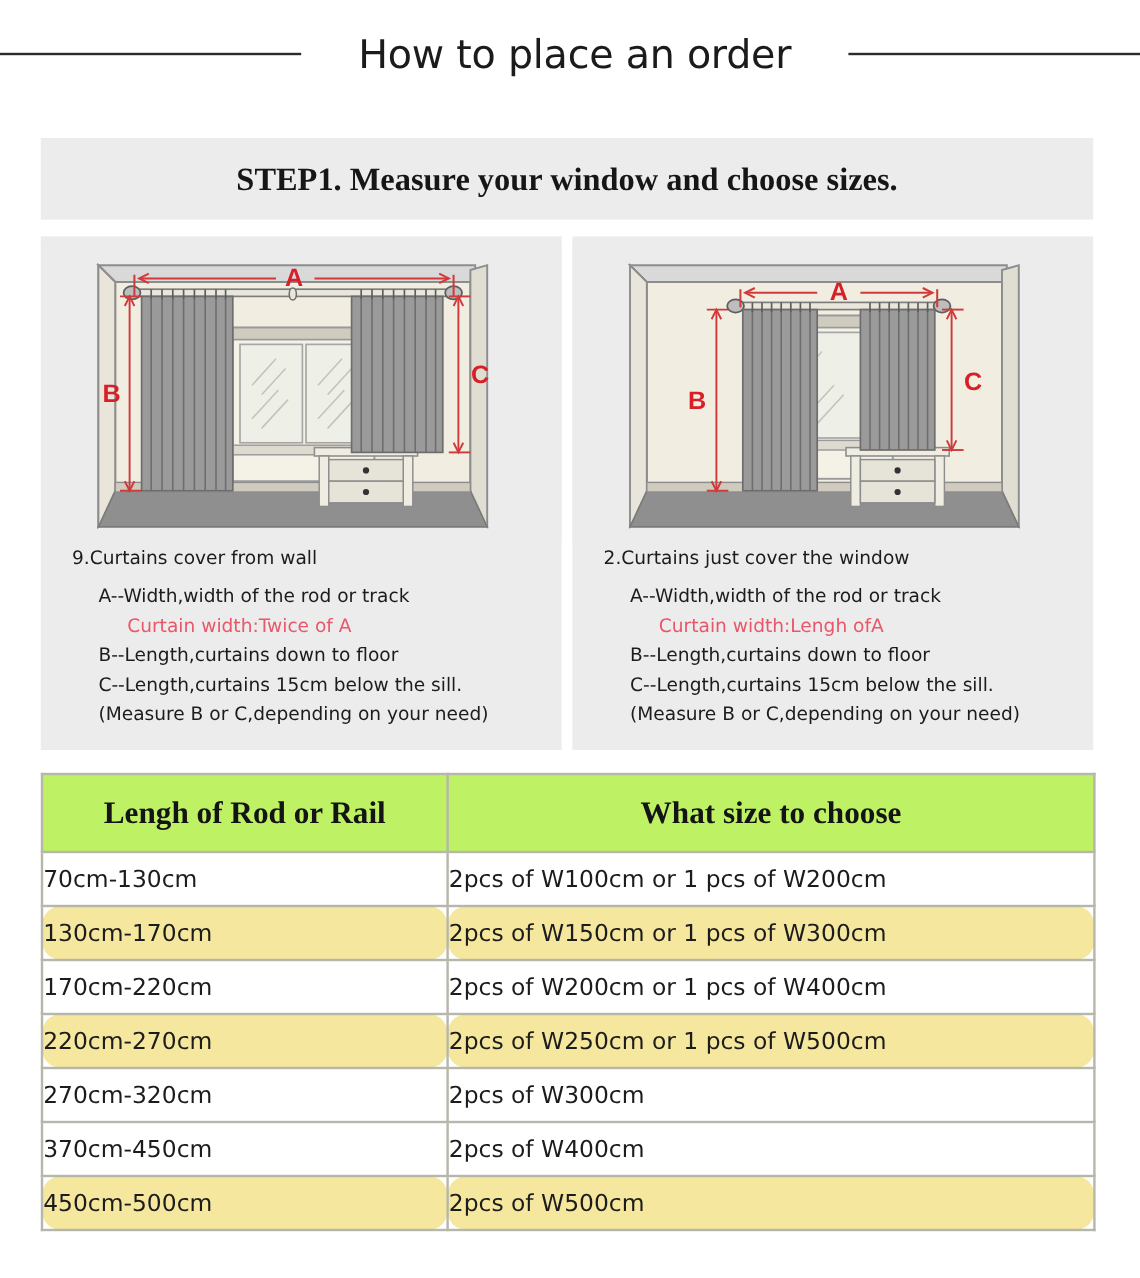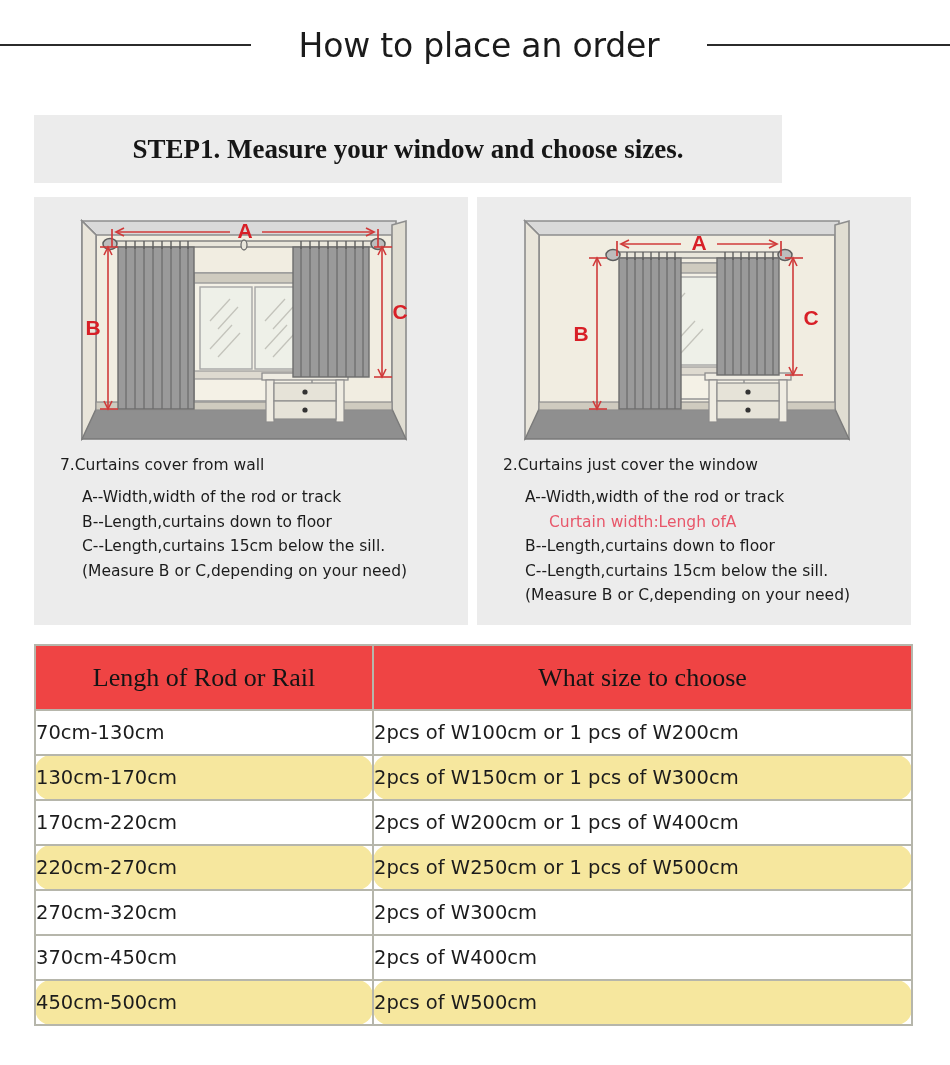--- a/index.html
+++ b/index.html
@@ -44,21 +44,21 @@
     padding: 0 22px;
     white-space: nowrap;
     letter-spacing: -0.2px;
   }
 
   
   .step-banner {
     position: absolute;
     left: 34px;
     top: 115px;
-    width: 748px;
+    width: 877px;
     height: 68px;
     background: #ececec;
     display: flex;
     align-items: center;
     justify-content: center;
   }
   .step-banner-text {
     font-family: "Liberation Serif", serif;
     font-weight: bold;
     font-size: 27px;
@@ -122,24 +122,24 @@
     width: 877px;
     border-collapse: collapse;
     table-layout: fixed;
   }
   .size-table td, .size-table th {
     border: 2px solid #b6b6ab;
     padding: 0;
     font-weight: normal;
   }
   .size-table th {
-    background: #ef4444;
+    background: #bef264;
     height: 63px;
     font-family: "Liberation Serif", serif;
-    font-weight: normal;
+    font-weight: bold;
     font-size: 26px;
     color: #141414;
     text-align: center;
   }
   .size-table td {
     height: 43px;
     font-family: "DejaVu Sans", sans-serif;
     font-size: 19.5px;
     color: #1c1c1c;
     background: #ffffff;
@@ -295,22 +295,23 @@
           <polyline points="344,52 348,44 352,52"></polyline>
           <polyline points="344,166 348,174 352,166"></polyline>
           <line x1="340" y1="44" x2="358" y2="44"></line>
           <line x1="340" y1="174" x2="358" y2="174"></line>
         </g>
         <text x="366" y="116" fill="#d81f27" font-family="Liberation Sans, sans-serif" font-size="21" font-weight="bold" text-anchor="middle">C</text>
       </svg>
     </div>
 
     <div class="panel-text">
-      <div class="ptxt heading">7.Curtains cover from wall</div>
+      <div class="ptxt heading">9.Curtains cover from wall</div>
       <div class="ptxt indent">A--Width,width of the rod or track</div>
+      <div class="ptxt red">Curtain width:Twice of A</div>
       <div class="ptxt indent">B--Length,curtains down to floor</div>
       <div class="ptxt indent">C--Length,curtains 15cm below the sill.</div>
       <div class="ptxt indent">(Measure B or C,depending on your need)</div>
     </div>
   </div>
 
   <div class="panel">
     <div class="diagram-wrap">
       <svg width="434" height="248" viewBox="0 0 434 248">
         <rect x="0" y="0" width="434" height="248" fill="#ececec"></rect>

